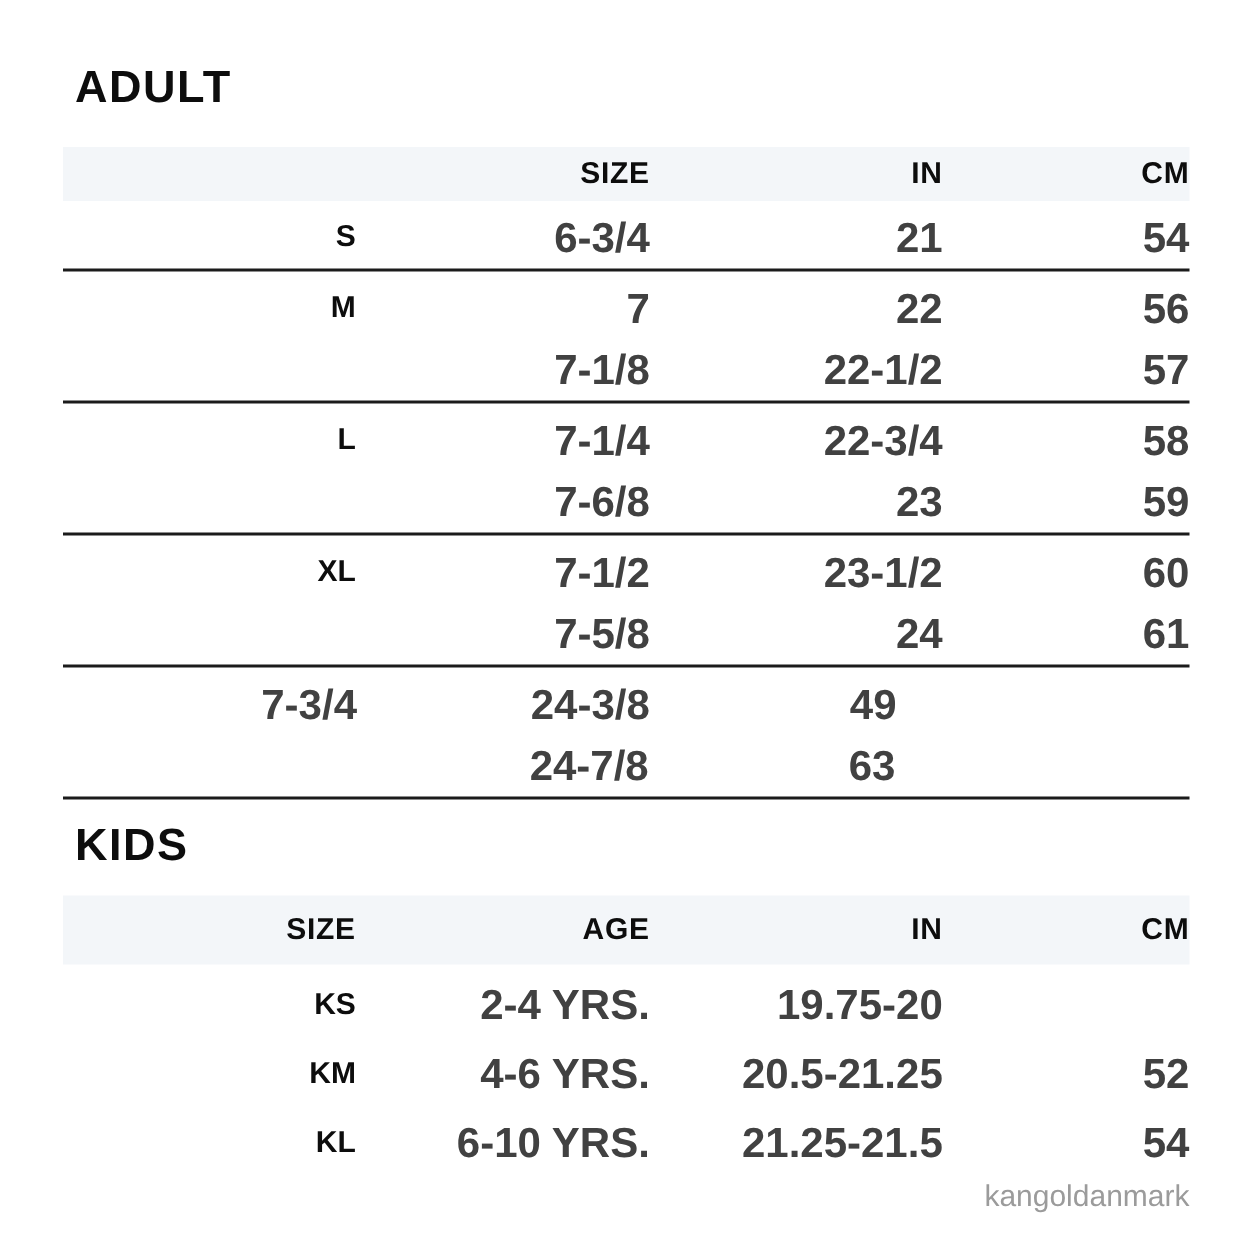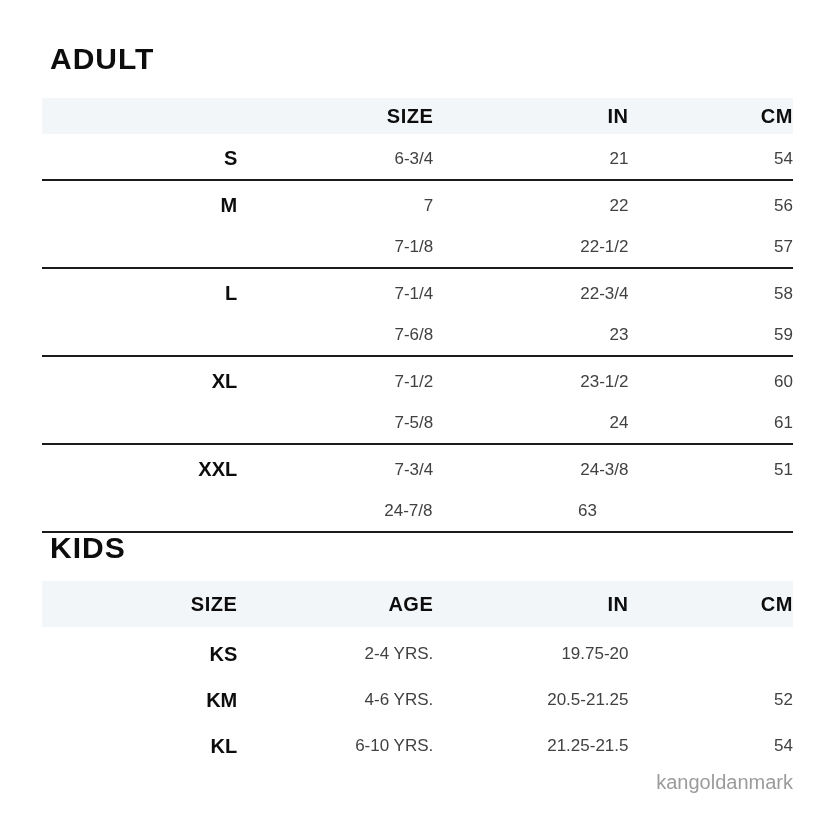--- a/index.html
+++ b/index.html
@@ -54,26 +54,26 @@
     padding-top: 4px;
   }
   .adult-group .row { height: 41px; }
 
   .size-label {
     font-size: 20px;
     font-weight: 800;
     color: var(--heading);
   }
   .val {
-    font-size: 17px;
-    font-weight: 400;
+    font-size: 28px;
+    font-weight: 700;
     color: var(--data_text);
   }
 
-  .kids-title { }
+  .kids-title { margin-top: 16px; }
   .kids-hdr-row { height: 46px; margin-top: 18px; }
   .kids-body { padding-top: 4px; }
   .kids-body .row { height: 46px; }
 
   .footer {
     margin-top: 2px;
     text-align: right;
     font-size: 20px;
     line-height: 22px;
     font-weight: 400;
@@ -144,24 +144,23 @@
       <div class="row">
         <div class="cell c1"></div>
         <div class="cell c2 val">7-5/8</div>
         <div class="cell c3 val">24</div>
         <div class="cell c4 val">61</div>
       </div>
     </div>
 
     <div class="adult-group">
       <div class="row">
-        <div class="cell c1 size-label">XXL</div>
         <div class="cell c2 val">7-3/4</div>
         <div class="cell c3 val">24-3/8</div>
-        <div class="cell c4 val">51</div>
+        <div class="cell c4 val">49</div>
       </div>
       <div class="row">
         <div class="cell c1"></div>
         <div class="cell c3 val">24-7/8</div>
         <div class="cell c4 val">63</div>
       </div>
     </div>
   </div>
 
   <h1 class="section-title kids-title">KIDS</h1>

